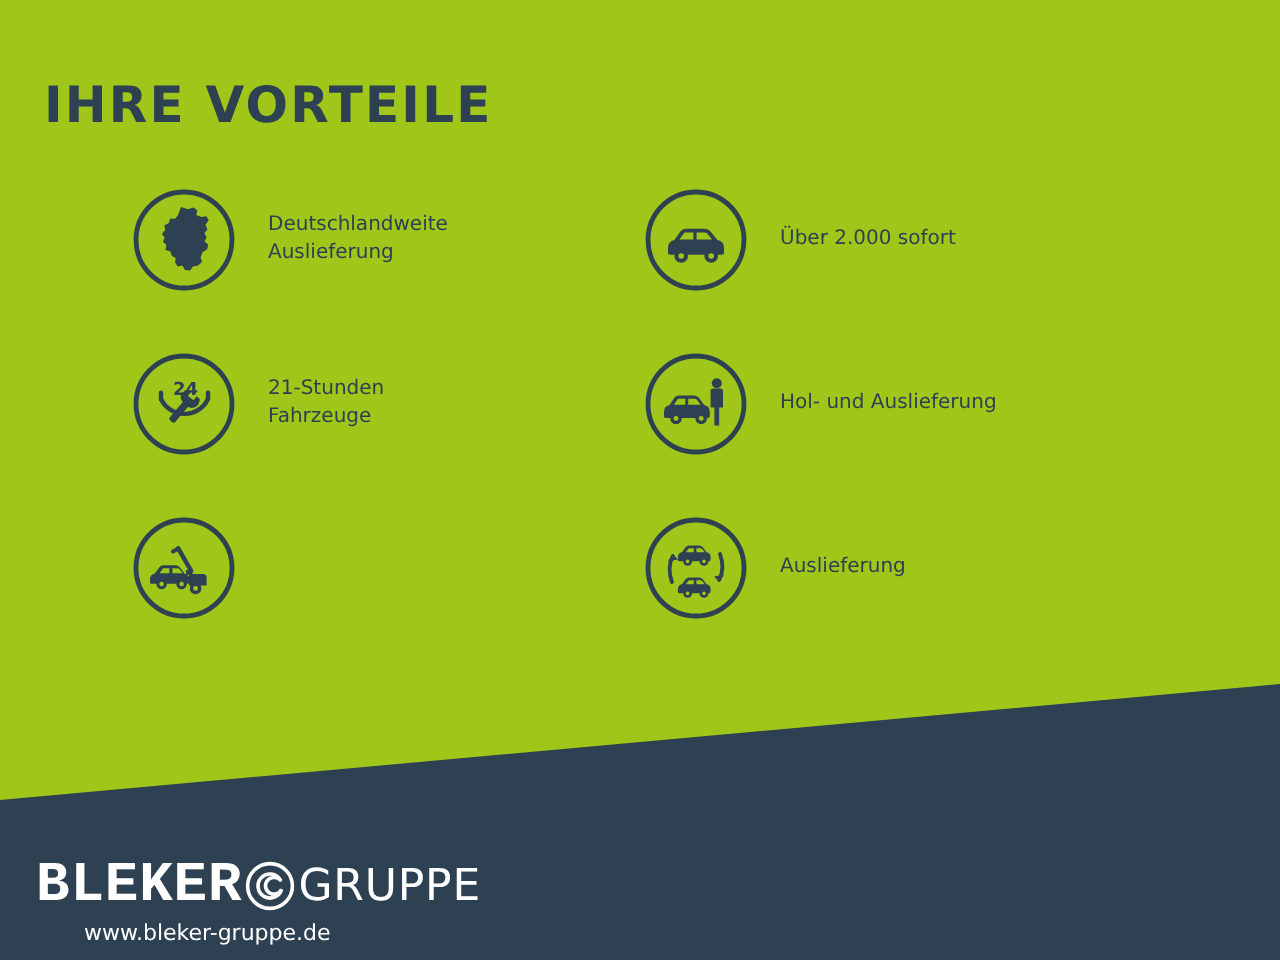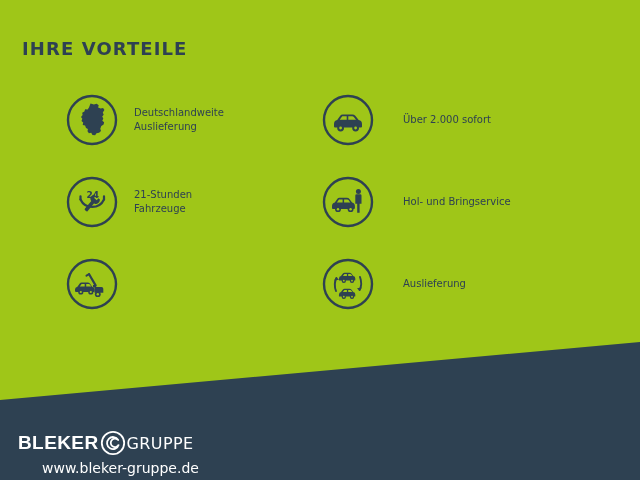--- a/index.html
+++ b/index.html
@@ -26,21 +26,21 @@
     height: 480px;
     background: #2E4152;
     
     clip-path: polygon(0 400px, 640px 342px, 640px 480px, 0 480px);
   }
   
   #headline {
     position: absolute;
     left: 22px;
     top: 38px;
-    font-size: 18px;
+    font-size: 25px;
     font-weight: bold;
     letter-spacing: 1.1px;
     color: #2E4152;
     font-family: "DejaVu Sans", sans-serif;
     white-space: nowrap;
   }
   
   #benefits {
     position: absolute;
     left: 0;
@@ -58,21 +58,20 @@
     flex-direction: row;
     align-items: center;
   }
   .benefit.col-left {
     width: 256px;
     margin-left: 66px;
   }
   .benefit.col-right {
     width: 300px;
     margin-left: 0px;
-    gap: 13px;
   }
   .b-icon {
     flex: 0 0 auto;
     width: 52px;
     height: 52px;
     display: block;
   }
   .b-label {
     margin-left: 16px;
     font-size: 10px;
@@ -87,43 +86,43 @@
     left: 18px;
     top: 428px;
   }
   #logo-wordmark {
     display: flex;
     flex-direction: row;
     align-items: center;
     height: 30px;
   }
   #logo-bleker {
-    font-size: 19px;
+    font-size: 28px;
     font-weight: bold;
     color: #ffffff;
     letter-spacing: 0.4px;
-    font-family: Liberation Sans, sans-serif;
+    font-family: Liberation Mono, monospace;
   }
   #logo-mark {
     width: 26px;
     height: 26px;
     display: block;
     margin: 0 1px 0 1px;
   }
   #logo-gruppe {
-    font-size: 16px;
+    font-size: 22px;
     font-weight: normal;
     color: #ffffff;
     letter-spacing: 0.4px;
     font-family: "DejaVu Sans", sans-serif;
   }
   #logo-url {
     margin-top: 2px;
     margin-left: 24px;
-    font-size: 14px;
+    font-size: 11px;
     color: #ffffff;
     font-family: "DejaVu Sans", sans-serif;
   }
 </style>
 </head>
 <body>
 
 <div id="slide">
 
   <div id="dark-band"></div>
@@ -187,21 +186,21 @@
           <path fill="#2E4152" d="M10 30 q0 -2.9 2.8 -3.5 l2.4 -3.6 q0.8 -1.2 2.3 -1.2 l7.4 0 q1.6 0 2.5 1.2 l2.7 3.6 q2.8 0.6 2.8 3.5 l0 2.1 q0 0.9 -0.9 0.9 l-21.1 0 q-0.9 0 -0.9 -0.9 z"></path>
           <path fill="#9FC618" d="M17.0 23.4 l3.6 0 0 3.0 -5.7 0 z M22.1 23.4 l3.2 0 q0.8 0 1.2 0.6 l1.8 2.4 -6.2 0 z"></path>
           <circle cx="16.0" cy="33.2" r="2.9" fill="#2E4152"></circle>
           <circle cx="28.6" cy="33.2" r="2.9" fill="#2E4152"></circle>
           <circle cx="16.0" cy="33.2" r="1.2" fill="#9FC618"></circle>
           <circle cx="28.6" cy="33.2" r="1.2" fill="#9FC618"></circle>
           <circle cx="36.4" cy="15.6" r="2.5" fill="#2E4152"></circle>
           <path fill="#2E4152" d="M33.3 19.4 q0 -1.2 1.3 -1.2 l3.6 0 q1.3 0 1.3 1.2 l0 8.4 -1.9 0 0 9.0 -2.4 0 0 -9.0 -1.9 0 z"></path>
         </svg>
         <div class="b-label">
-          <span>Hol- und Bringservice</span>
+          <span>Hol- und Auslieferung</span>
         </div>
       </div>
 
     </div>
 
     <div class="benefit-row">
 
       <div class="benefit col-left">
         <svg class="b-icon" viewBox="0 0 52 52">
           <circle cx="26" cy="26" r="24" fill="none" stroke="#2E4152" stroke-width="2.4"></circle>

